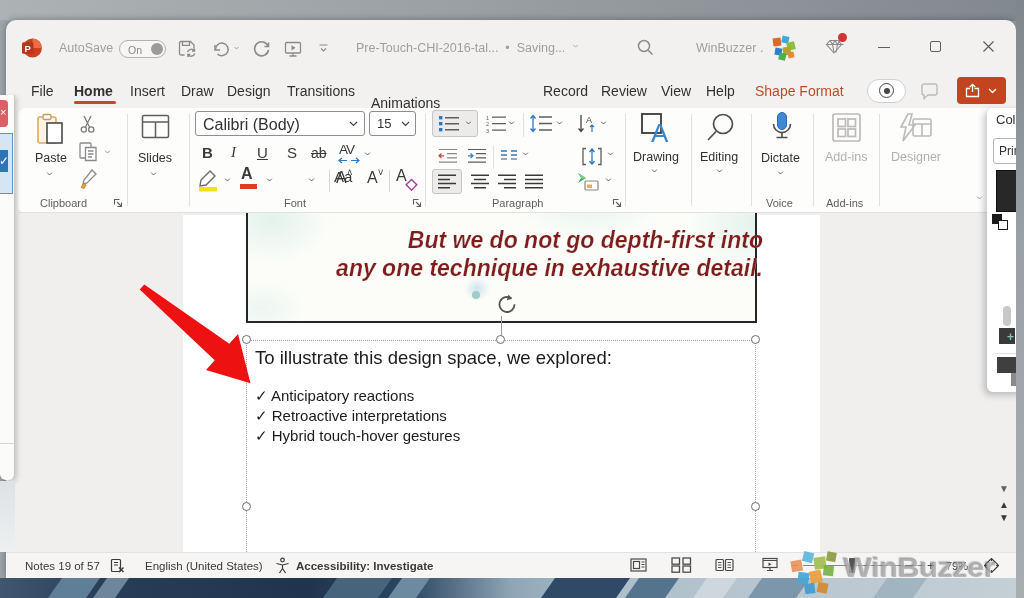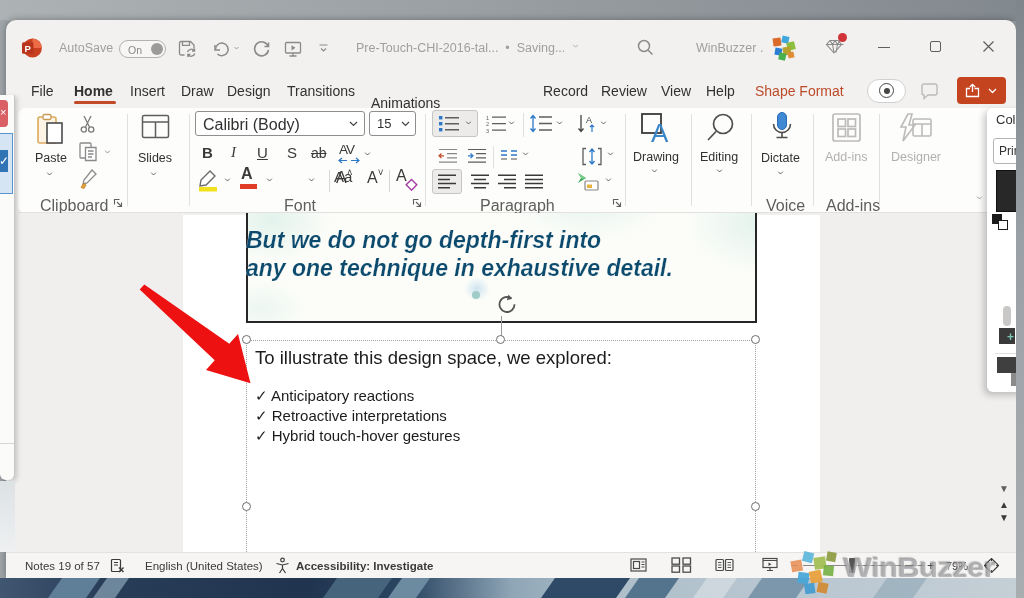--- a/index.html
+++ b/index.html
@@ -16,21 +16,21 @@
   
   #win{left:6px;top:20px;width:1010px;height:558px;background:#f2f1f0;border-radius:10px 10px 0 0;box-shadow:0 0 7px rgba(40,45,50,0.45);}
   #ribbon{left:18px;top:108px;width:992px;height:105px;background:#fdfdfc;border-radius:8px 8px 8px 8px;}
   #canvas{left:15px;top:213px;width:1001px;height:339px;background:#f0efee;}
   #slide{left:183px;top:215px;width:637px;height:337px;background:#ffffff;}
   #statusbar{left:6px;top:552px;width:1010px;height:26px;background:#f6f5f4;border-top:1px solid #e3e2e1;box-sizing:border-box;}
   .tb-txt{color:#a19f9e;font-size:12.5px;}
   
   .tab{position:absolute;top:83px;font-size:14px;color:#323130;white-space:nowrap;}
   
-  .grplabel{position:absolute;top:197px;font-size:16px;color:#605e5c;white-space:nowrap;}
+  .grplabel{position:absolute;top:197px;font-size:11px;color:#605e5c;white-space:nowrap;}
   .btnlabel{position:absolute;font-size:12.5px;color:#323130;white-space:nowrap;}
   .chev{position:absolute;width:7px;height:4px;}
   .vsep{position:absolute;top:114px;width:1px;height:92px;background:#e1e0df;}
   
   .handle{position:absolute;width:9px;height:9px;border-radius:50%;background:#fff;border:1.6px solid #6e6e6e;box-sizing:border-box;}
 </style>
 </head>
 <body>
 <div id="page">
   <div class="abs" id="desk-top"></div>
@@ -363,21 +363,21 @@
 
     <svg class="abs" style="left:576px;top:171px" width="24" height="22" viewBox="0 0 24 22">
       <path d="M2 2 l8 5 -8 5 3 -5 z" fill="#3da954"></path>
       <path d="M2 2 l8 5 -4 1 z" fill="#7fd190"></path>
       <rect x="9" y="10" width="13" height="9" rx="1" fill="#fff" stroke="#8a8886" stroke-width="1.2"></rect>
       <rect x="11" y="13.5" width="5" height="3.5" fill="#e8b33d"></rect>
     </svg>
     <svg class="abs chev" style="left:605px;top:178px" width="9" height="6" viewBox="0 0 9 6" fill="none" stroke="#444" stroke-width="1.2">
         <path d="M1 1 L4.5 4.5 L8 1"></path>
       </svg>
-    <div class="grplabel" style="left:480px;">Paragraph</div>
+    <div class="grplabel" style="left:492px;">Paragraph</div>
     <svg class="abs" style="left:612px;top:198px" width="10" height="10" viewBox="0 0 10 10" fill="none" stroke="#605e5c" stroke-width="1.1">
       <path d="M8.5 8.5 L4 4 M8.5 4.5 v4 h-4 M1.5 6.5 v-5 h5"></path>
     </svg>
     <div class="vsep" style="left:625px;"></div>
 
     <svg class="abs" style="left:640px;top:112px" width="34" height="32" viewBox="0 0 34 32">
       <rect x="2" y="2" width="19" height="19" fill="none" stroke="#3b3a39" stroke-width="1.8"></rect>
       <text x="11" y="30" font-size="26" fill="#3a86c8" font-family="Liberation Sans">A</text>
     </svg>
     <div class="btnlabel" style="left:633px;top:150px;">Drawing</div>
@@ -431,21 +431,21 @@
   <div class="abs" id="slide"></div>
   <div id="slide-items">
 
     <div class="abs" style="left:246px;top:213px;width:511px;height:110px;background:#fcfdf9;border:2px solid #262626;border-top:none;box-sizing:border-box;overflow:hidden;">
       <div class="abs" style="left:-20px;top:-25px;width:110px;height:80px;background:radial-gradient(ellipse at 40% 40%,rgba(168,216,206,0.30),rgba(165,215,205,0) 65%);"></div>
       <div class="abs" style="left:255px;top:-45px;width:170px;height:75px;background:radial-gradient(ellipse at 50% 30%,rgba(165,214,204,0.28),rgba(160,212,202,0) 70%);"></div>
       <div class="abs" style="left:430px;top:-20px;width:110px;height:85px;background:radial-gradient(ellipse at 75% 35%,rgba(168,216,206,0.30),rgba(165,215,205,0) 65%);"></div>
       <div class="abs" style="left:-15px;top:65px;width:80px;height:50px;background:radial-gradient(ellipse at 35% 60%,rgba(178,222,212,0.22),rgba(175,220,210,0) 65%);"></div>
       <div class="abs" style="left:216px;top:64px;width:26px;height:24px;background:radial-gradient(ellipse,rgba(150,198,228,0.45),rgba(150,198,228,0) 70%);"></div>
     </div>
-    <div class="txt" style="left:246px;top:226px;width:517px;text-align:left;font-size:23px;font-style:italic;font-weight:bold;-webkit-text-stroke:0.2px #fcfdf9;color:#0c4a6e;white-space:normal;line-height:28px;">But we do not go depth-first into<br>any one technique in exhaustive detail.</div>
+    <div class="txt" style="left:246px;top:226px;width:517px;text-align:right;font-size:23px;font-style:italic;font-weight:bold;-webkit-text-stroke:0.2px #fcfdf9;color:#7f1d1d;white-space:normal;line-height:28px;">But we do not go depth-first into<br>any one technique in exhaustive detail.</div>
 
     <div class="abs" style="left:472px;top:291px;width:8px;height:8px;border-radius:50%;background:#9fccc6;"></div>
     <svg class="abs" style="left:494px;top:292px" width="26" height="26" viewBox="0 0 26 26" fill="none" stroke="#555" stroke-width="1.8">
       <path d="M17.5 6.5 a7.5 7.5 0 1 0 3 5.8"></path>
       <path d="M14.5 2.5 l3.5 4.2 -5.2 1.6 z" fill="#555" stroke="none"></path>
     </svg>
     <div class="abs" style="left:501px;top:316px;width:1px;height:20px;background:#9a9a9a;"></div>
 
     <div class="abs" style="left:246px;top:340px;width:510px;height:212px;border:1px dotted #9f9f9f;border-bottom:none;box-sizing:border-box;"></div>
     <div class="handle" style="left:242px;top:335px;"></div>

